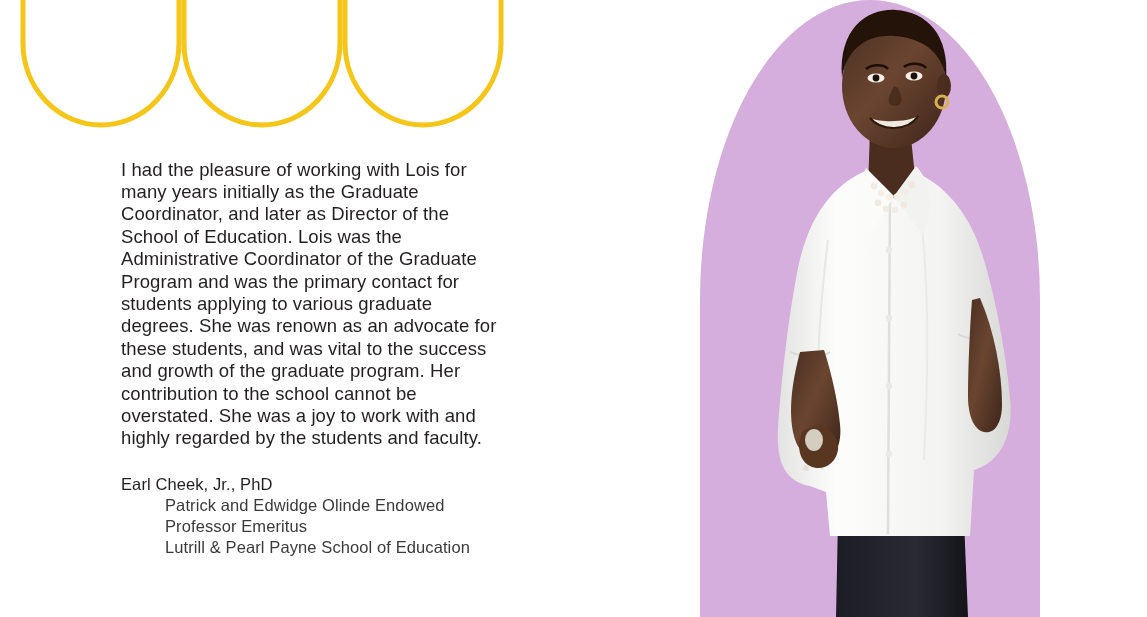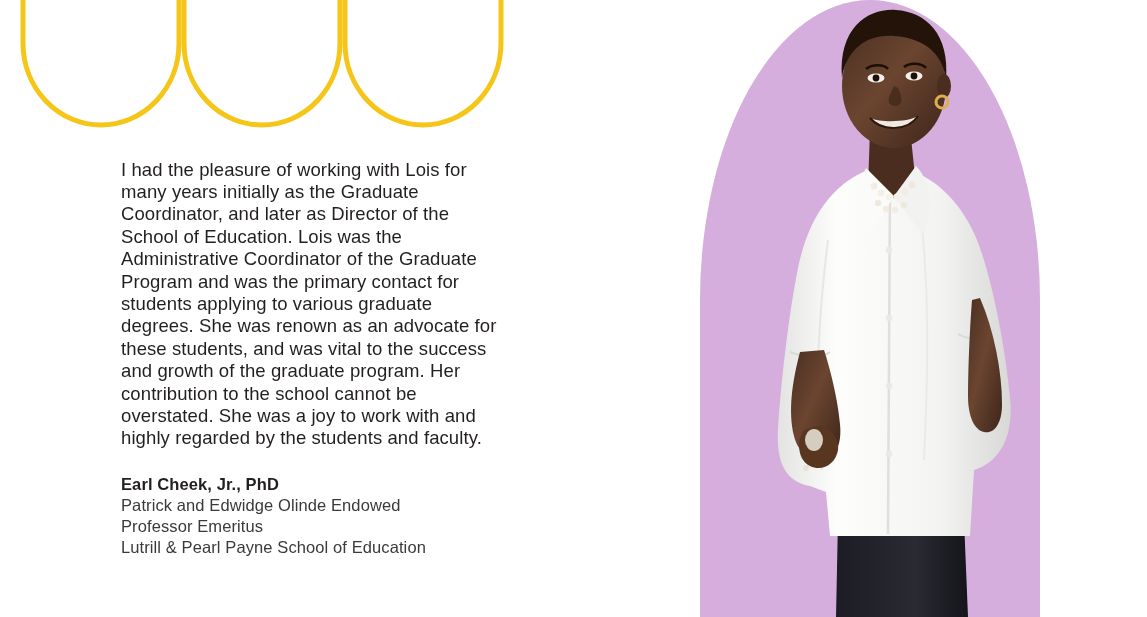--- a/index.html
+++ b/index.html
@@ -38,29 +38,30 @@
     color: #231f20;
     letter-spacing: 0.1px;
     white-space: pre-wrap;
   }
   .attribution {
     margin-top: 24px;
   }
   .attr-name {
     font-size: 16.5px;
     line-height: 21px;
-    font-weight: bold;
+    font-weight: normal;
     color: #231f20;
     letter-spacing: 0.1px;
   }
   .attr-line {
     font-size: 16.5px;
     line-height: 21px;
     color: #3a3a3c;
     letter-spacing: 0.1px;
+    margin-left: 44px;
   }
 
   
   .portrait-panel {
     position: absolute;
     left: 700px;
     top: 0px;
     width: 340px;
     height: 617px;
   }

